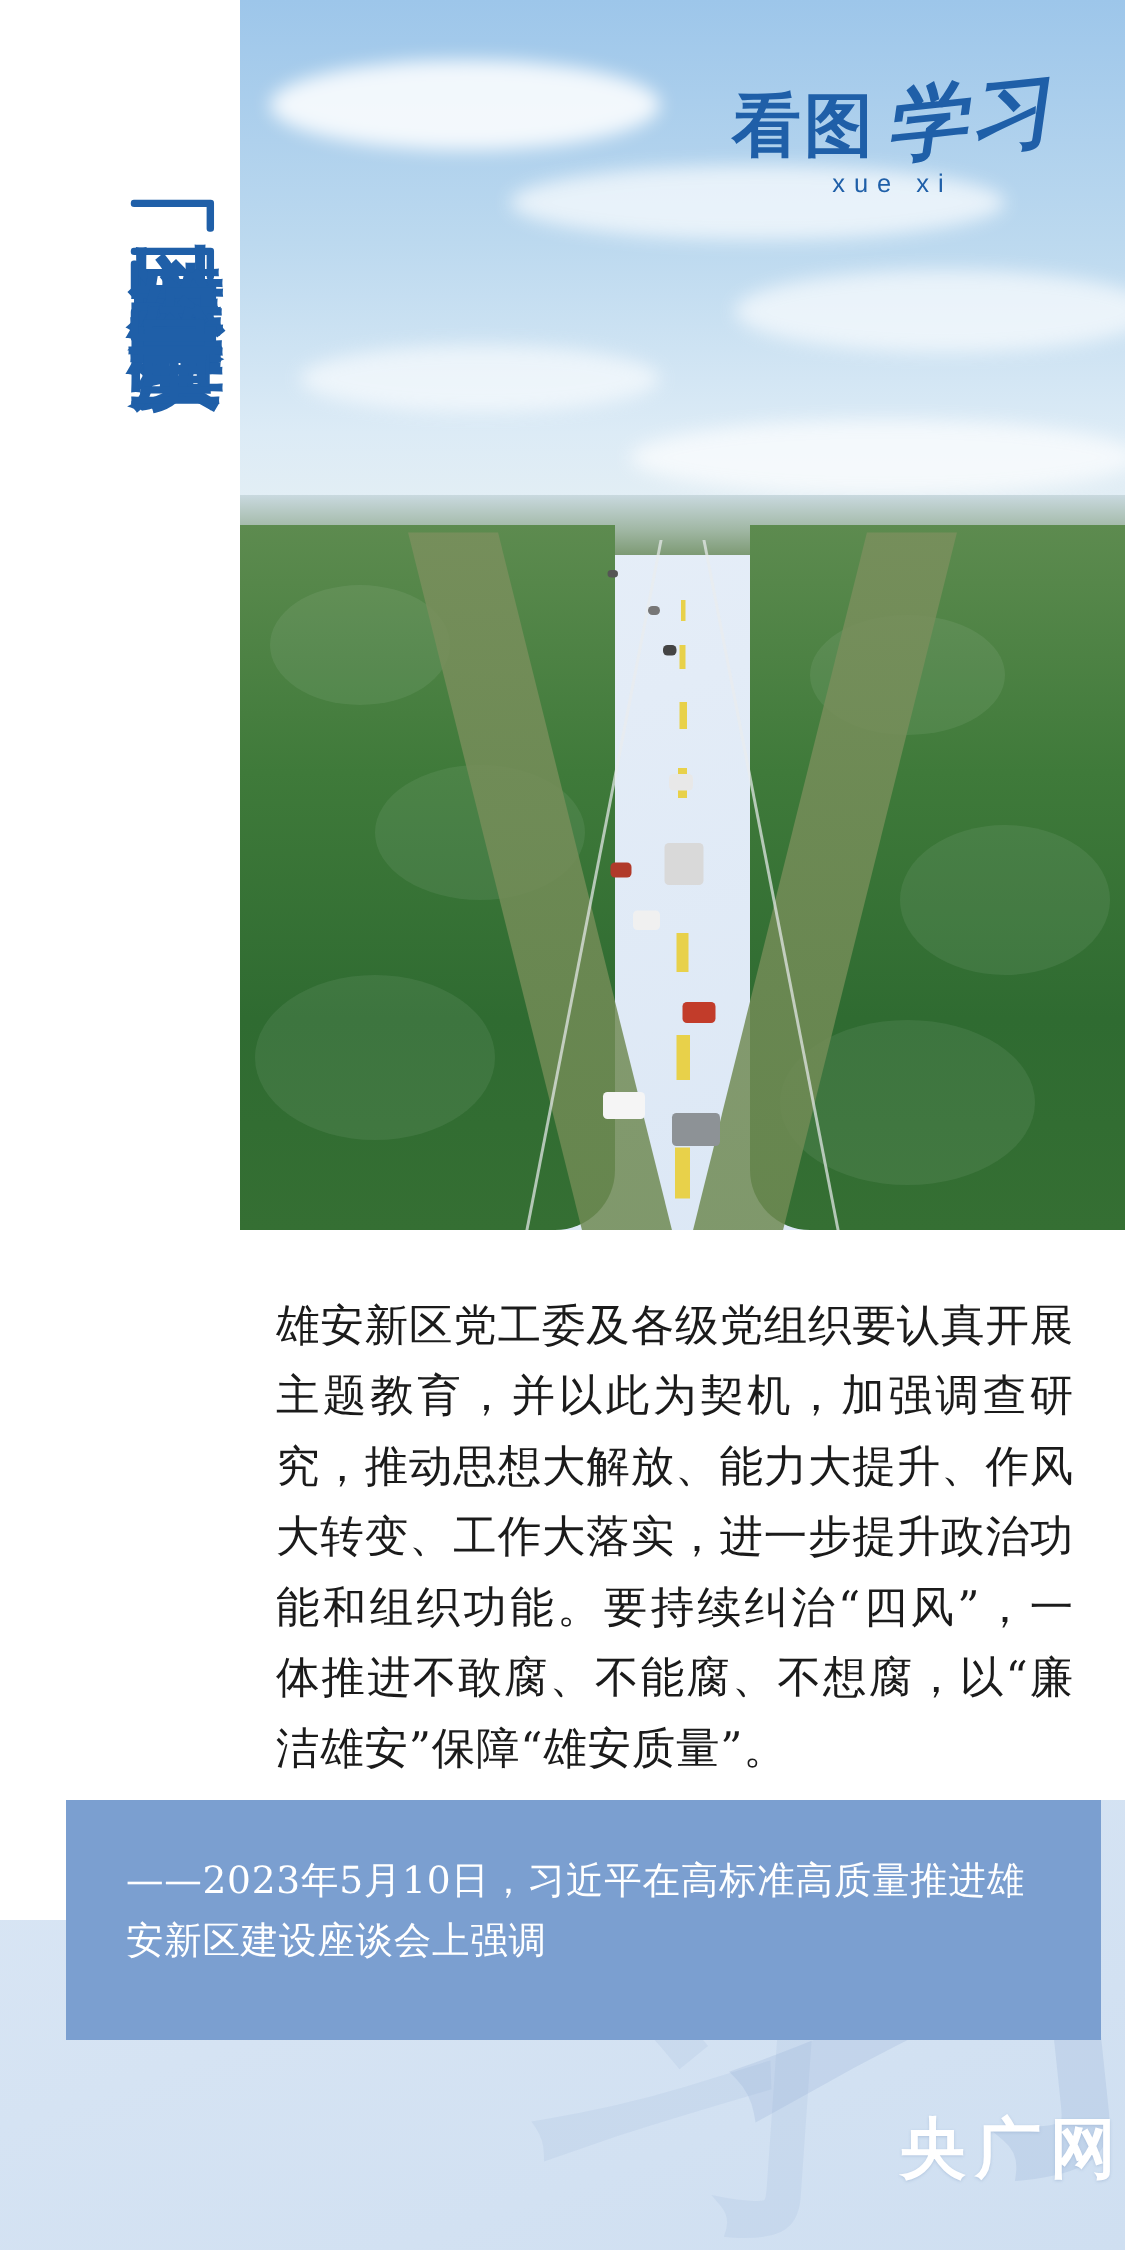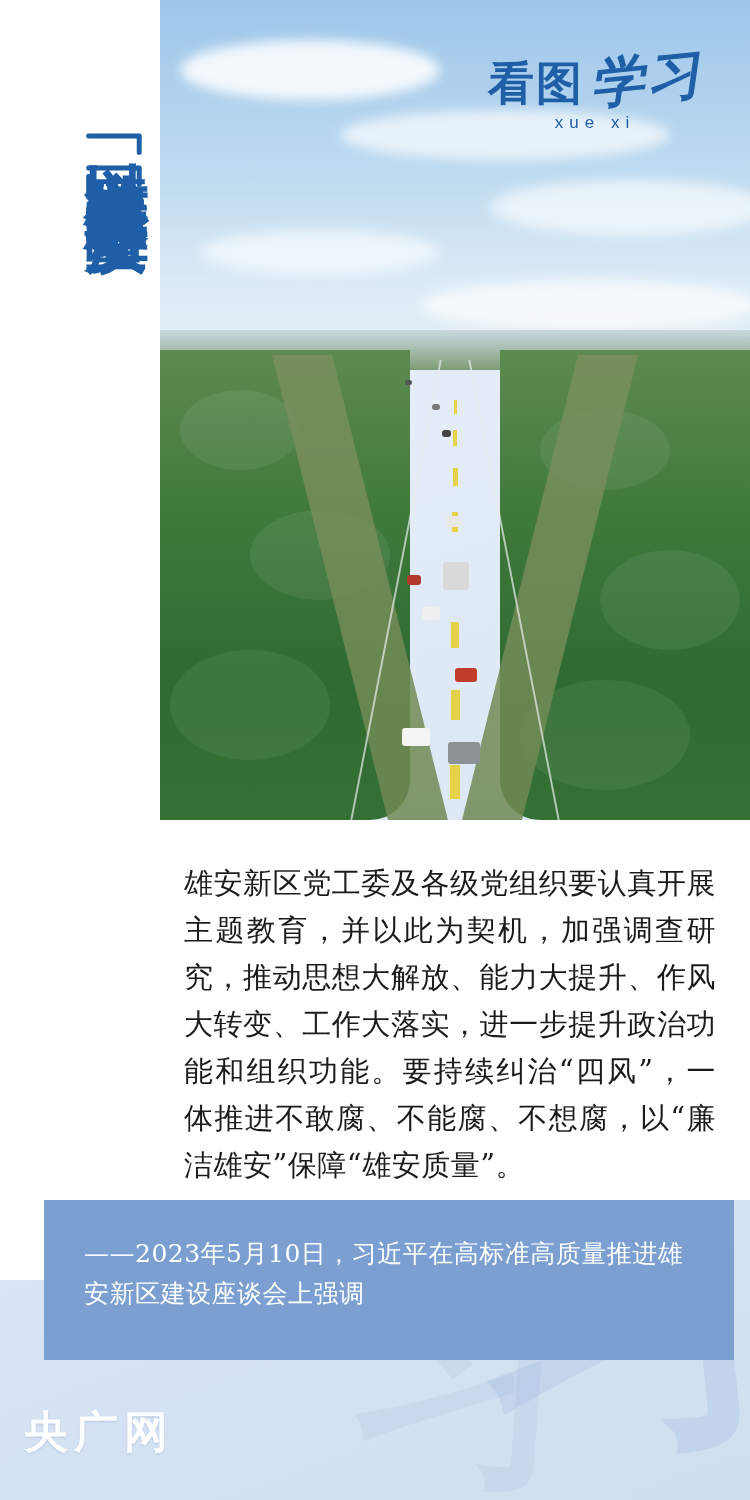--- a/index.html
+++ b/index.html
@@ -230,21 +230,21 @@
     font-size: 17px;
     letter-spacing: 6px;
     margin-top: 4px;
     color: #1f5fa8;
   }
   .footer-logo {
     position: absolute;
     left: 0;
     right: 0;
     bottom: 38px;
-    text-align: left;
+    text-align: right;
     font-family: "DejaVu Serif", serif;
     font-weight: bold;
     font-size: 44px;
     letter-spacing: 6px;
     color: #ffffff;
     text-shadow: 0 1px 2px rgba(120,150,190,.35);
     padding-left: 24px;
   }
 </style>
 </head>

